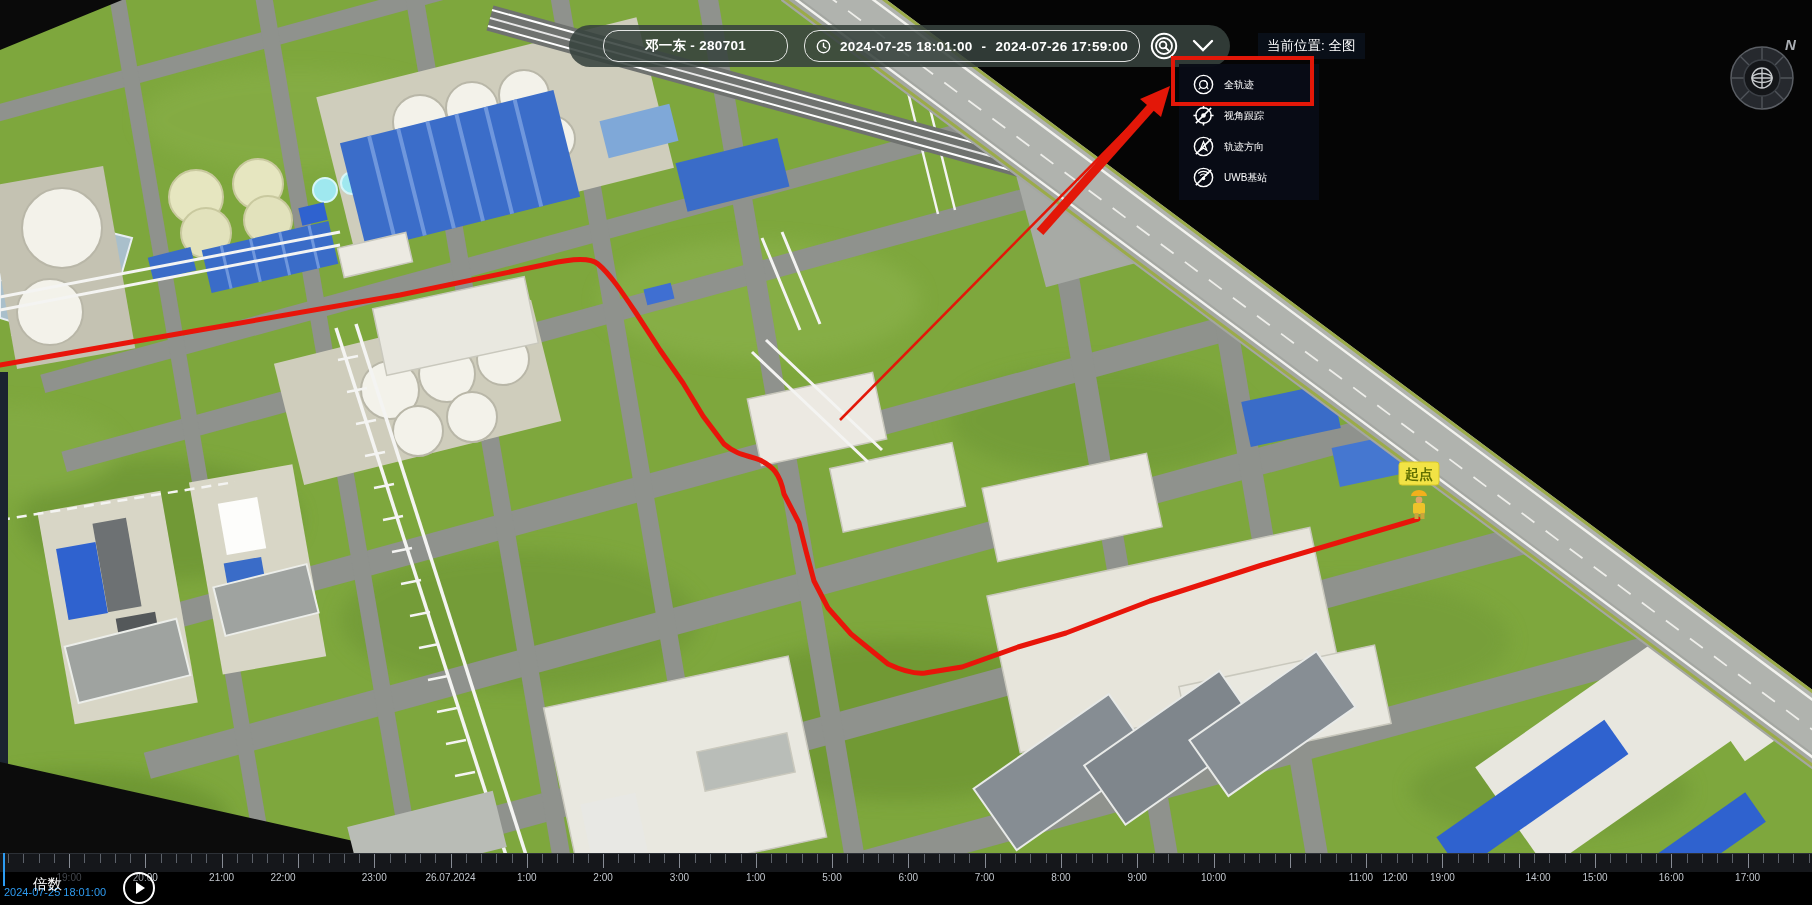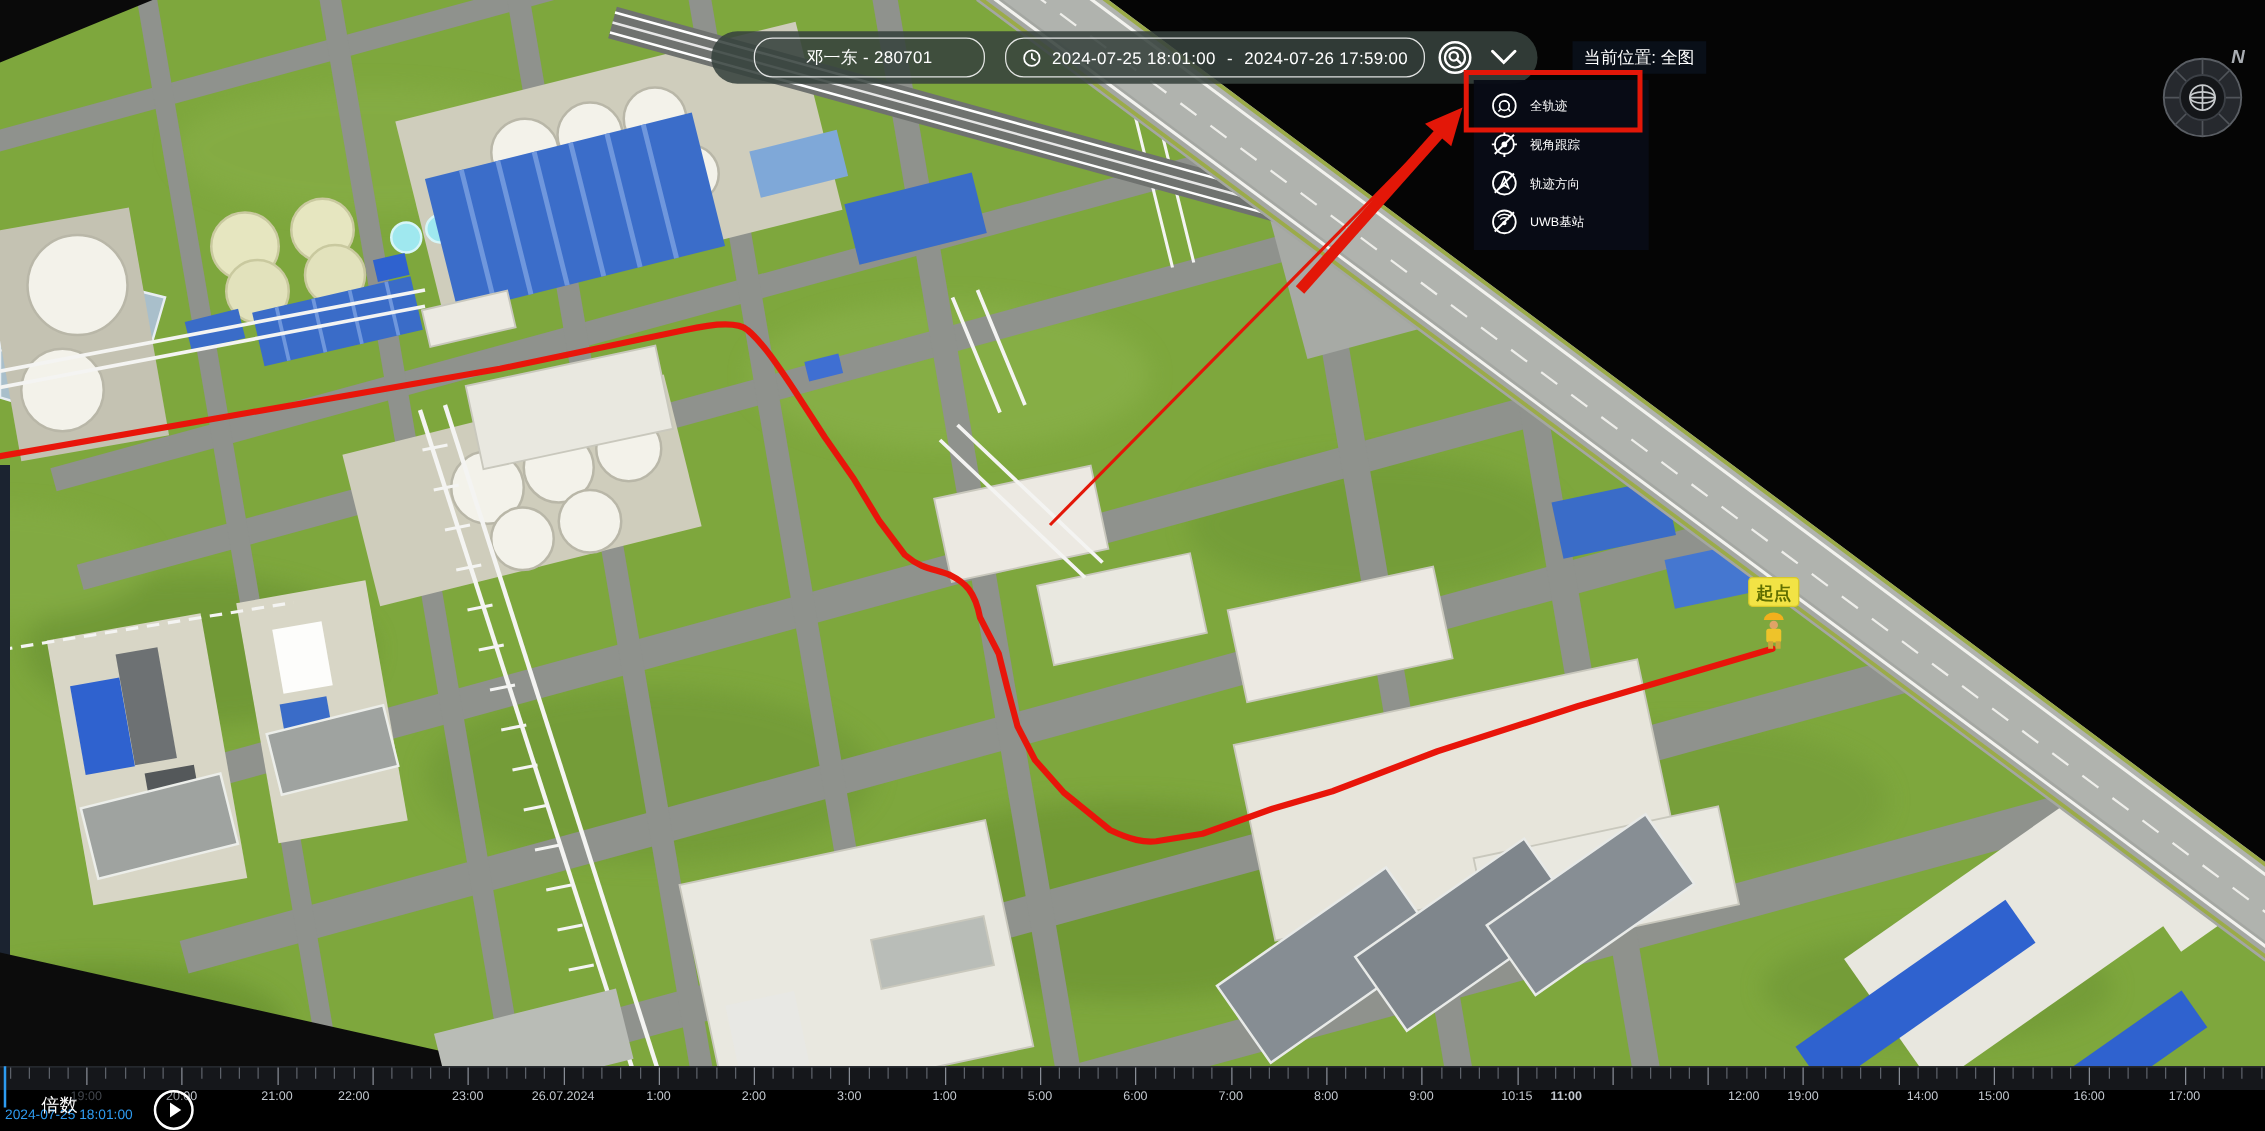--- a/index.html
+++ b/index.html
@@ -4,21 +4,21 @@
 <style>
   html,body{margin:0;padding:0;background:#000;}
   body{width:1812px;height:905px;position:relative;overflow:hidden;
        font-family:"Liberation Sans","DejaVu Sans",sans-serif;-webkit-font-smoothing:antialiased;}
   #map-svg{position:absolute;left:0;top:0;z-index:0;}
 
   
   .topbar{position:absolute;left:569px;top:25px;width:661px;height:42px;z-index:5;
           background:rgba(55,66,61,.88);border-radius:21px;display:flex;align-items:center;}
   .pill{height:30px;border:1px solid rgba(255,255,255,.85);border-radius:15px;
-        display:flex;align-items:center;color:#fff;font-size:13.5px;font-weight:normal;letter-spacing:.3px;}
+        display:flex;align-items:center;color:#fff;font-size:13.5px;font-weight:bold;letter-spacing:.3px;}
   .pill.person{position:absolute;left:34px;width:183px;justify-content:center;}
   .pill.dates{position:absolute;left:235px;width:334px;justify-content:center;gap:9px;}
   .bar-icon{position:absolute;top:50%;transform:translateY(-50%);cursor:pointer;display:flex;}
   .bar-icon.locate{left:580px;}
   .bar-icon.chev{left:622px;}
 
   
   .loc-label{position:absolute;left:1258px;top:33px;z-index:5;background:rgba(10,18,28,.85);
              color:#fff;font-size:13.5px;padding:4px 9px;white-space:nowrap;}
 
@@ -482,22 +482,22 @@
       <span class="t-label" style="left: 450.5px;">26.07.2024</span>
       <span class="t-label" style="left: 526.8px;">1:00</span>
       <span class="t-label" style="left: 603.1px;">2:00</span>
       <span class="t-label" style="left: 679.4px;">3:00</span>
       <span class="t-label" style="left: 755.7px;">1:00</span>
       <span class="t-label" style="left: 832px;">5:00</span>
       <span class="t-label" style="left: 908.3px;">6:00</span>
       <span class="t-label" style="left: 984.6px;">7:00</span>
       <span class="t-label" style="left: 1060.9px;">8:00</span>
       <span class="t-label" style="left: 1137.2px;">9:00</span>
-      <span class="t-label" style="left: 1213.5px;">10:15</span>
-      <span class="t-label" style="left: 1253px; font-weight: bold;">11:00</span>
+      <span class="t-label" style="left: 1213.5px;">10:00</span>
+      <span class="t-label" style="left: 1361px;">11:00</span>
       <span class="t-label" style="left: 1395px;">12:00</span>
       <span class="t-label" style="left: 1442.4px;">19:00</span>
       <span class="t-label" style="left: 1538px;">14:00</span>
       <span class="t-label" style="left: 1595px;">15:00</span>
       <span class="t-label" style="left: 1671.3px;">16:00</span>
       <span class="t-label" style="left: 1747.6px;">17:00</span>
       <span class="t-label" style="left: 1823.9px;">18:00</span>
     </div>
   <div class="playhead"></div>
   <div class="cur-time">2024-07-25 18:01:00</div>

